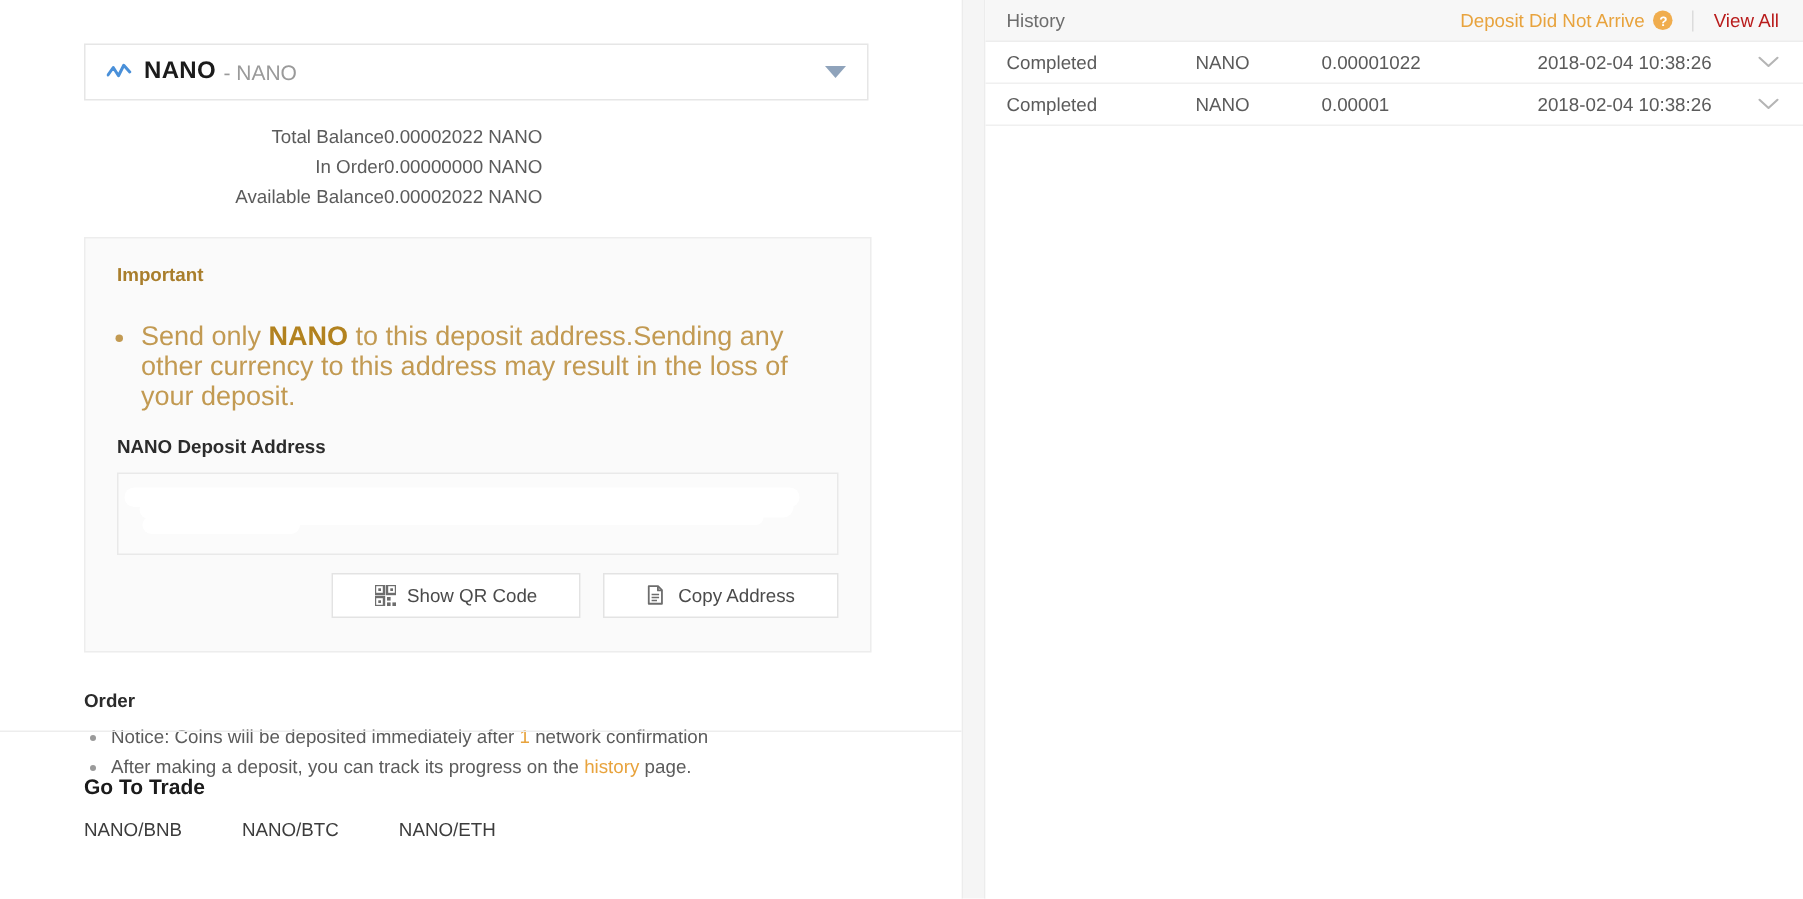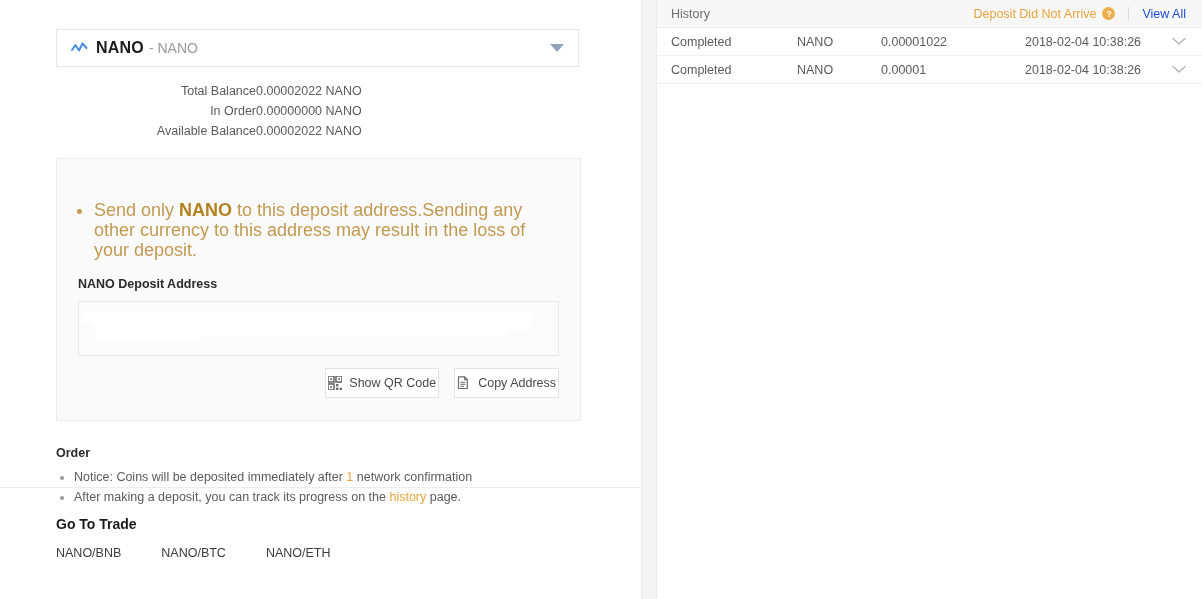--- a/index.html
+++ b/index.html
@@ -167,21 +167,21 @@
   }
   .btn {
     height: 30px;
     border: 1px solid #e3e3e3;
     background: #ffffff;
     box-sizing: border-box;
     display: flex;
     align-items: center;
     justify-content: center;
     gap: 7px;
-    padding: 0 2px;
+    padding: 0 28px;
     font-size: 12.5px;
     color: #4a4a4a;
     cursor: pointer;
   }
   .btn svg { display: block; flex: none; }
 
   
   .tips {
     margin-top: 25px;
   }
@@ -274,21 +274,21 @@
     cursor: pointer;
   }
   .vsep {
     width: 1px;
     height: 14px;
     background: #dcdcdc;
     margin: 0 13px;
   }
   .view-all {
     font-size: 12.5px;
-    color: #1d4ed8;
+    color: #b91c1c;
     cursor: pointer;
     text-decoration: none;
   }
 
   .hist-row {
     height: 28px;
     border-bottom: 1px solid #f0f0f0;
     display: flex;
     align-items: center;
     font-size: 12.5px;
@@ -332,20 +332,21 @@
           <span class="bal-label">In Order</span>
           <span class="bal-value">0.00000000 NANO</span>
         </div>
         <div class="bal-row">
           <span class="bal-label">Available Balance</span>
           <span class="bal-value">0.00002022 NANO</span>
         </div>
       </div>
 
       <div class="important-box">
+        <div class="important-title">Important</div>
         <ul class="important-list">
           <li><span>Send only </span><b>NANO</b><span> to this deposit address.Sending any other currency to this address may result in the loss of your deposit.</span></li>
         </ul>
 
         <div class="addr-title">NANO Deposit Address</div>
 
         <div class="addr-box">
           <span class="redact r1"></span>
           <span class="redact r3"></span>
           <span class="redact r5"></span>

